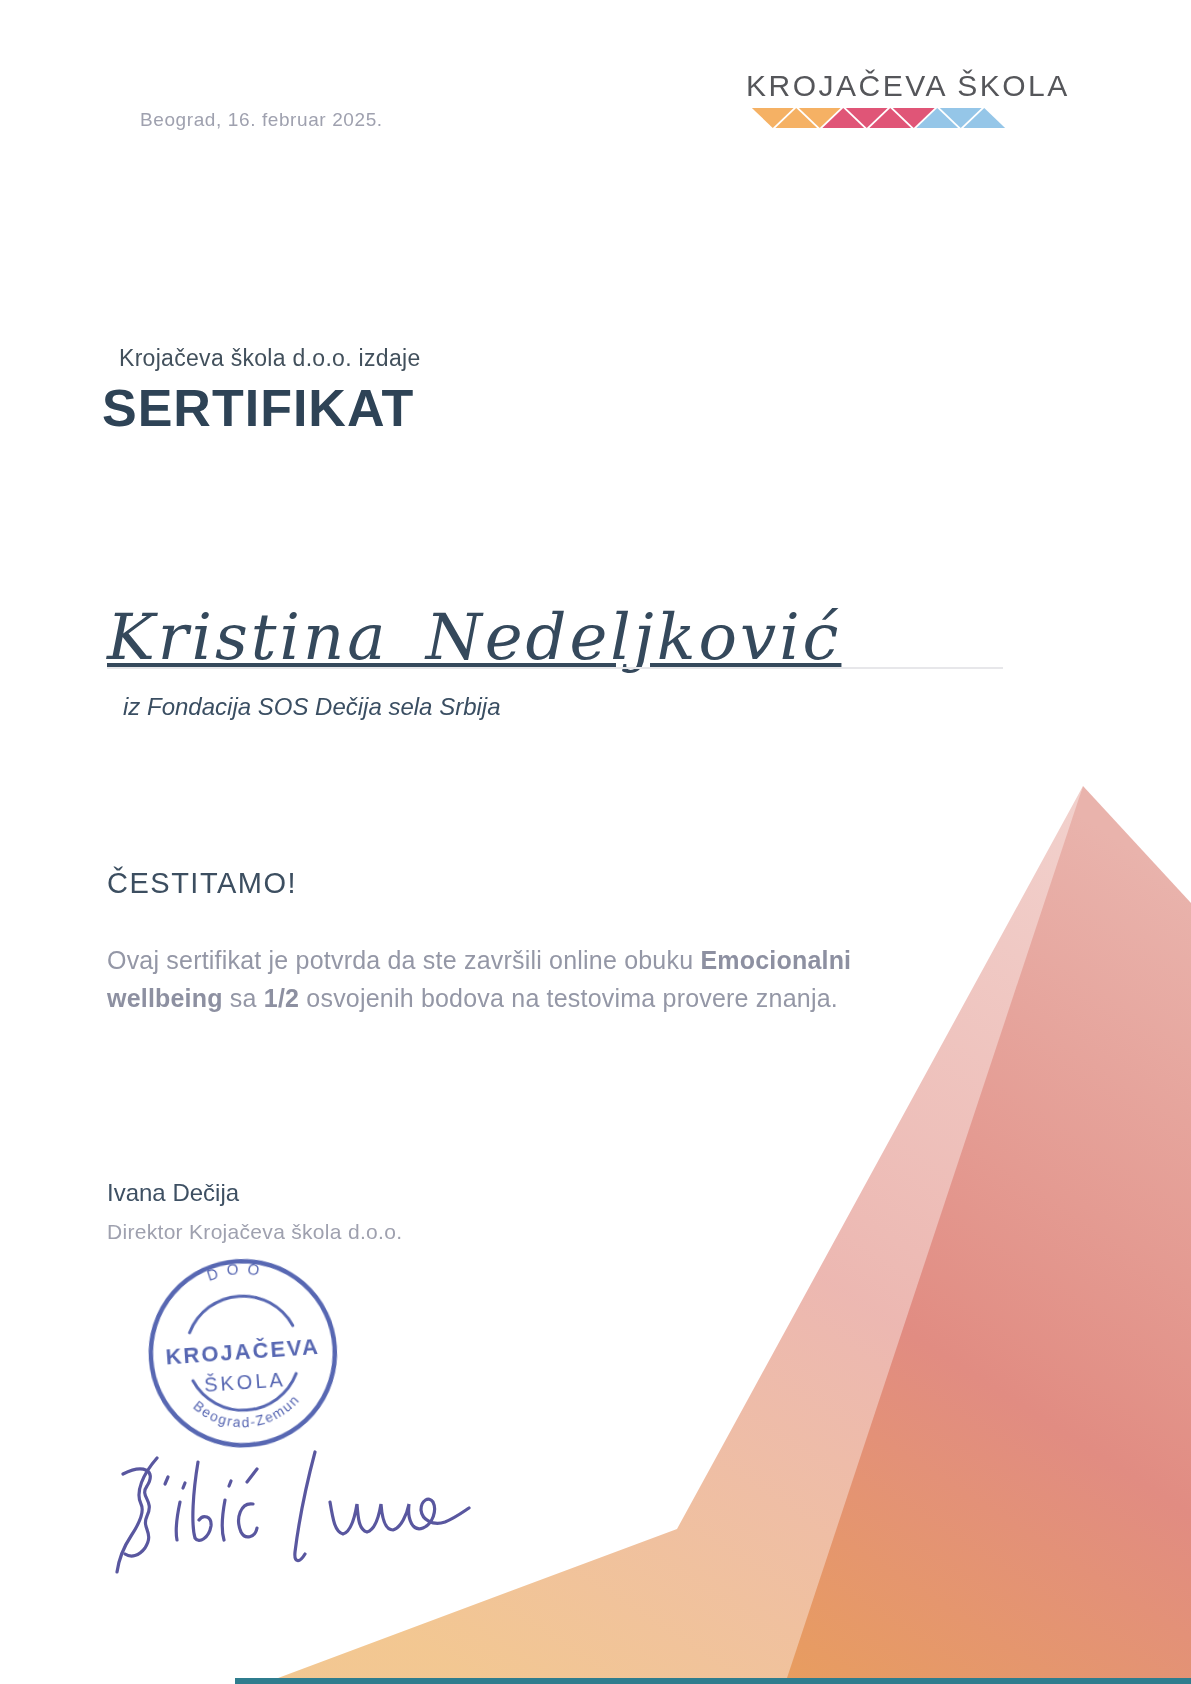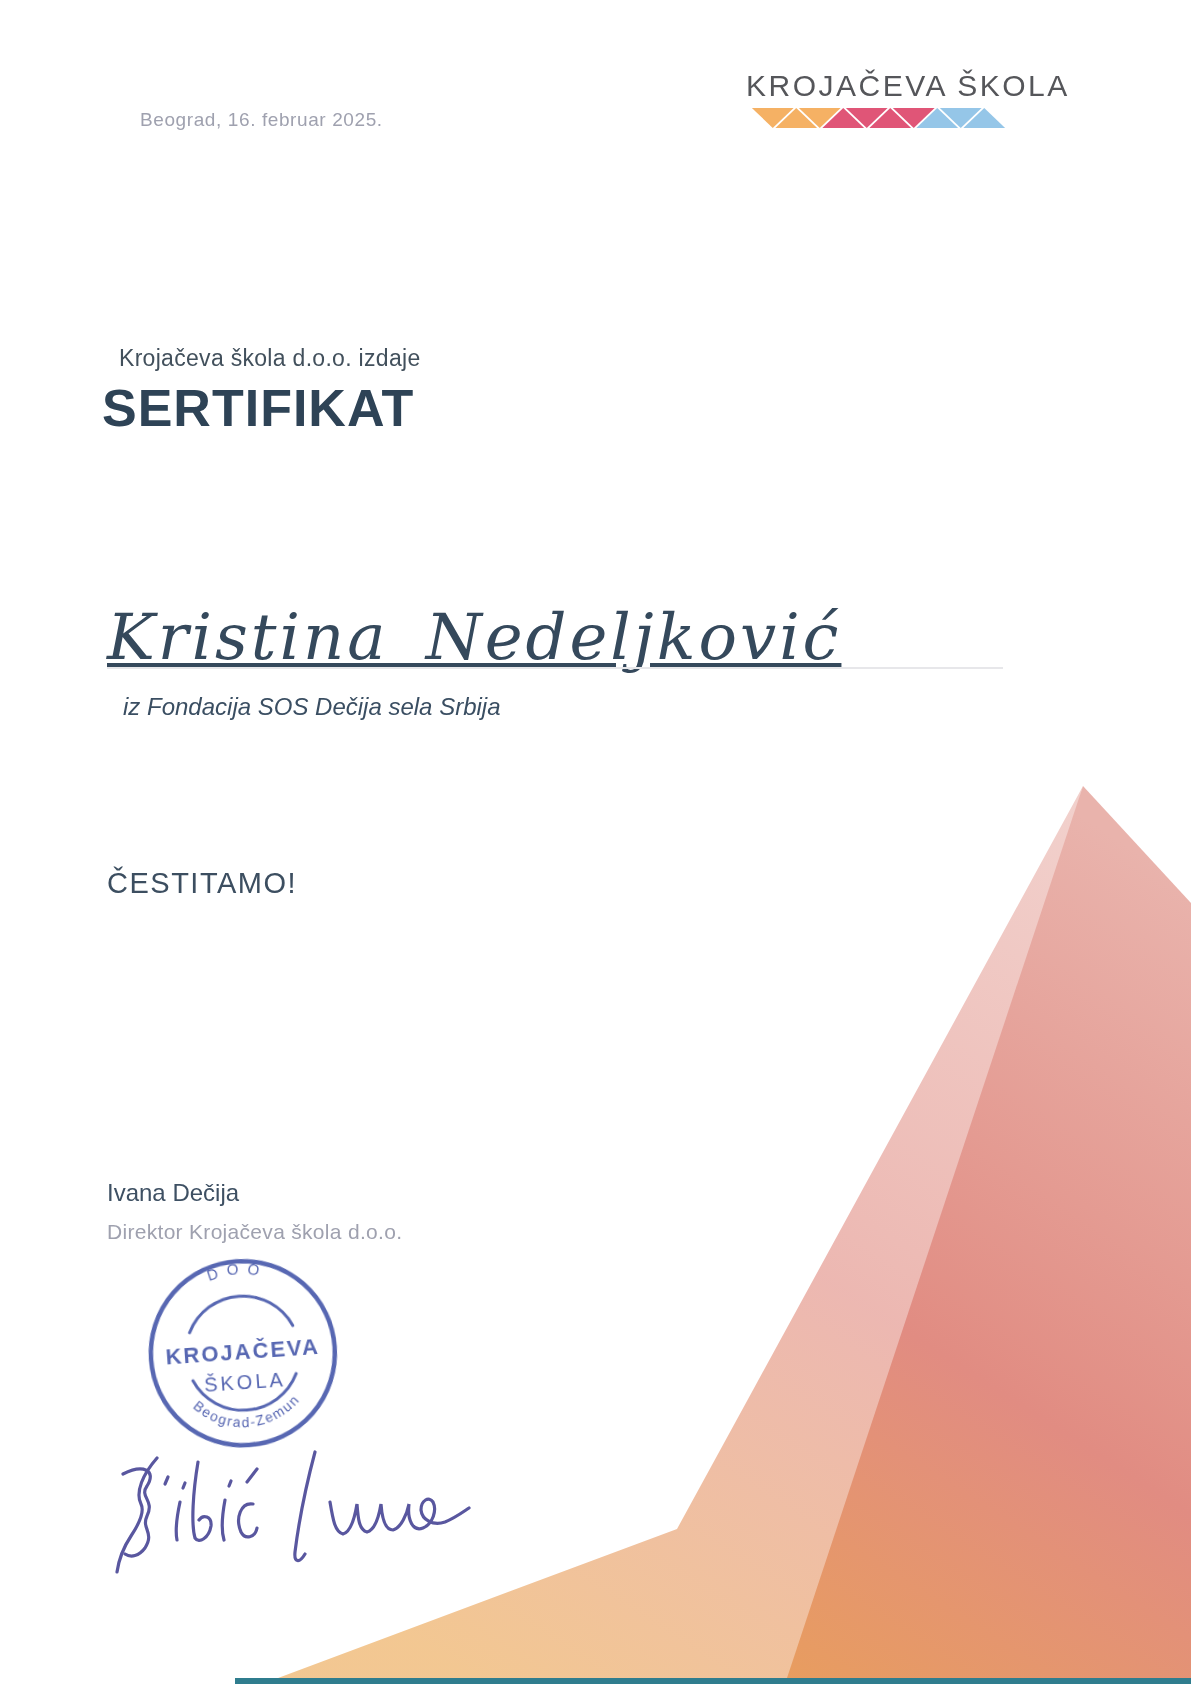--- a/index.html
+++ b/index.html
@@ -77,20 +77,21 @@
     </svg>
 
     <div class="abs issuer-line">Krojačeva škola d.o.o. izdaje</div>
     <div class="abs cert-title">SERTIFIKAT</div>
 
     <div class="abs recipient-name">Kristina Nedeljković</div>
     <div class="abs name-underline"></div>
     <div class="abs recipient-origin">iz Fondacija SOS Dečija sela Srbija</div>
 
     <div class="abs congrats-heading">ČESTITAMO!</div>
+    <div class="abs congrats-body"><span>Ovaj sertifikat je potvrda da ste završili online obuku </span><b>Emocionalni wellbeing</b><span> sa </span><b>1/2</b><span> osvojenih bodova na testovima provere znanja.</span></div>
 
     <div class="abs signer-name">Ivana Dečija</div>
     <div class="abs signer-title">Direktor Krojačeva škola d.o.o.</div>
 
     <svg class="abs stamp" width="216" height="200" viewBox="0 0 216 200">
       <defs>
         <filter id="ink">
             <feGaussianBlur stdDeviation="0.55"></feGaussianBlur>
           </filter>
         <path id="arcTop" d="M45.5,47.2 A79,79 0 0 1 166.5,47.2" fill="none"></path>

